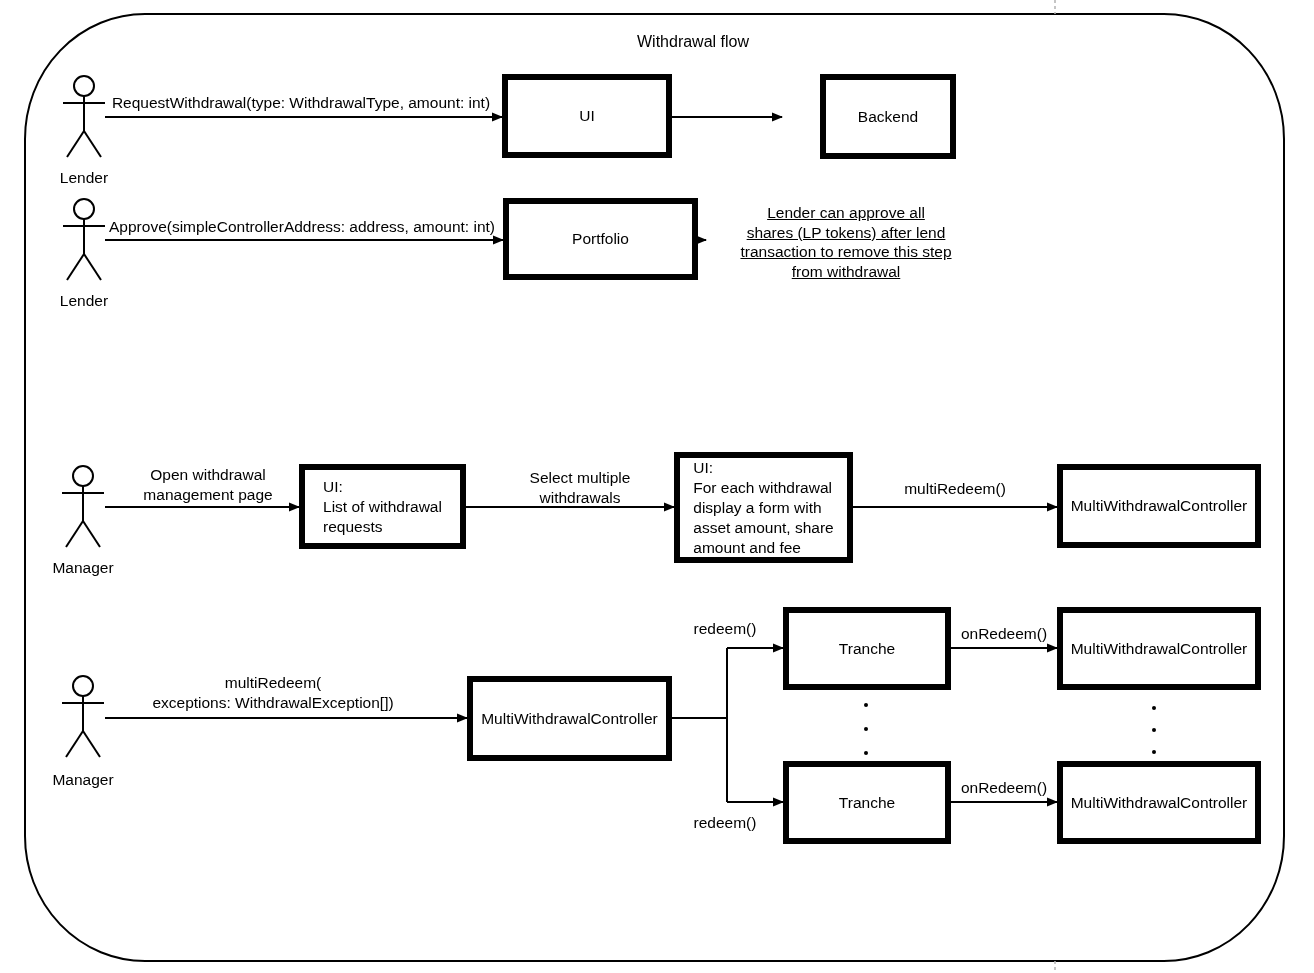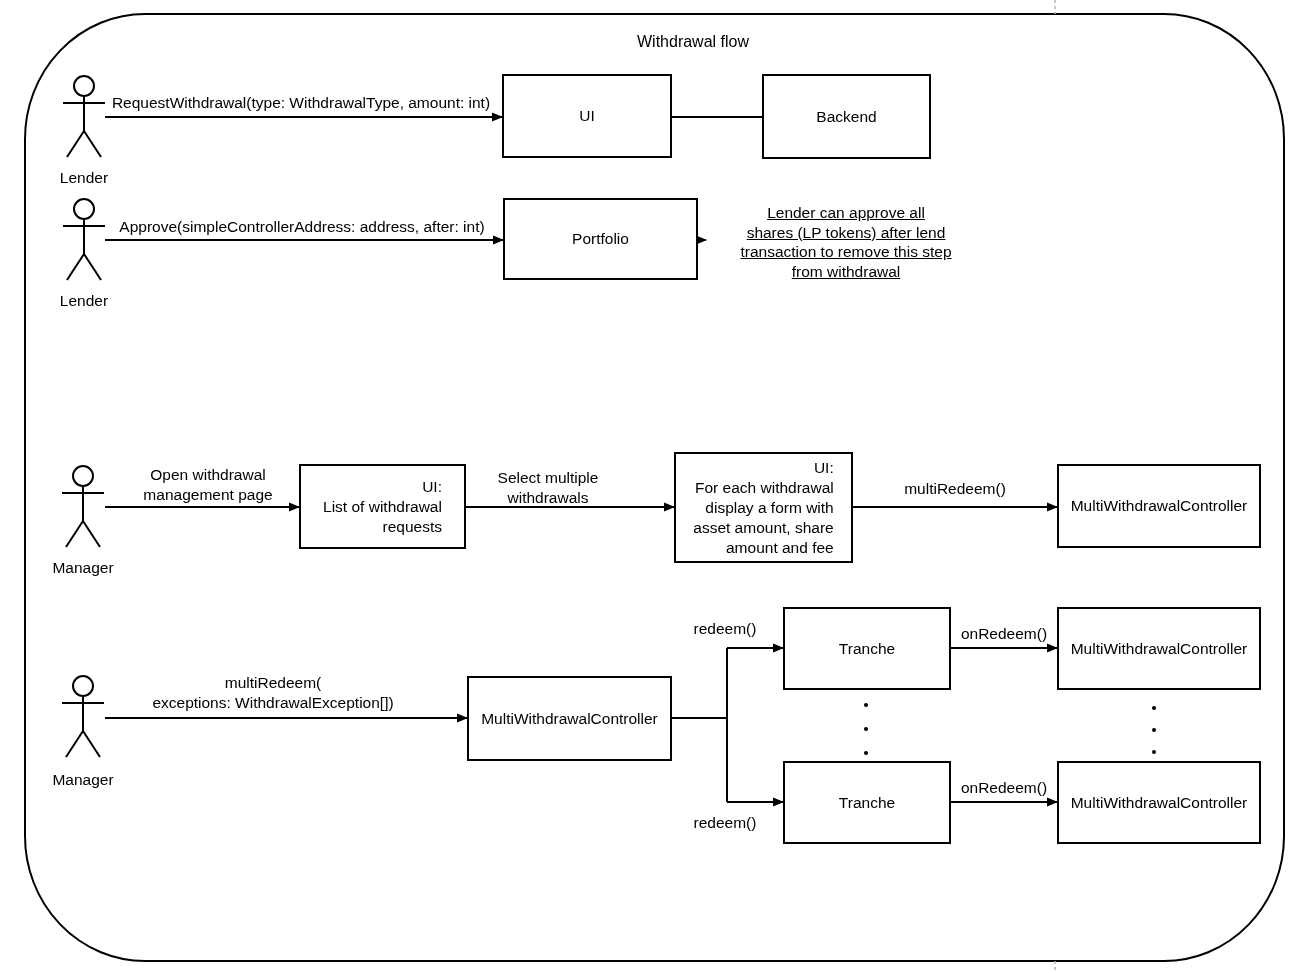--- a/index.html
+++ b/index.html
@@ -1,22 +1,22 @@
 <!DOCTYPE html>
 <html><head>
 <meta charset="utf-8">
 <style>
   html,body{margin:0;padding:0;background:#ffffff;}
   body{font-family:"Liberation Sans", sans-serif;font-size:15.5px;color:#000;}
   #canvas{position:relative;width:1314px;height:973px;background:#fff;overflow:hidden;}
   svg.layer{position:absolute;left:0;top:0;width:1314px;height:973px;}
   .box{
-    position:absolute;box-sizing:border-box;border:2px solid #000000;background:#fff;
+    position:absolute;box-sizing:border-box;border:6px solid #000000;background:#fff;
     display:flex;align-items:center;justify-content:center;
-    text-align:right;white-space:pre-line;line-height:20px;
+    text-align:left;white-space:pre-line;line-height:20px;
   }
   .lbl{
     position:absolute;transform:translateX(-50%);text-align:center;
     white-space:pre-line;line-height:20px;
   }
   .note{line-height:19.5px;width:300px;}
   .title{font-size:16px;}
 </style>
 </head>
 <body>
@@ -93,37 +93,37 @@
         <circle cx="1154" cy="730" r="2"></circle>
         <circle cx="1154" cy="752" r="2"></circle>
     </g>
   </svg>
 
   <div class="lbl title" style="left:693px;top:32px;">Withdrawal flow</div>
 
   <div class="lbl" style="left:84px;top:168px;">Lender</div>
   <div class="lbl" style="left:301px;top:93px;">RequestWithdrawal(type: WithdrawalType, amount: int)</div>
   <div class="box" style="left:502px;top:74px;width:170px;height:84px;">UI</div>
-  <div class="box" style="left:762px;top:74px;width:169px;height:85px;">Backend</div>
+  <div class="box" style="left:820px;top:74px;width:136px;height:85px;">Backend</div>
 
   <div class="lbl" style="left:84px;top:291px;">Lender</div>
-  <div class="lbl" style="left:302px;top:217px;">Approve(simpleControllerAddress: address, after: int)</div>
+  <div class="lbl" style="left:302px;top:217px;">Approve(simpleControllerAddress: address, amount: int)</div>
   <div class="box" style="left:503px;top:198px;width:195px;height:82px;">Portfolio</div>
   <div class="lbl note" style="left:846px;top:203px;text-decoration:underline;">Lender can approve all
 shares (LP tokens) after lend
 transaction to remove this step
 from withdrawal</div>
 
   <div class="lbl" style="left:83px;top:558px;">Manager</div>
   <div class="lbl" style="left:208px;top:465px;">Open withdrawal
 management page</div>
   <div class="box" style="left:299px;top:464px;width:167px;height:85px;">UI:
 List of withdrawal
 requests</div>
-  <div class="lbl" style="left:548px;top:468px;">Select multiple
+  <div class="lbl" style="left:580px;top:468px;">Select multiple
 withdrawals</div>
   <div class="box" style="left:674px;top:452px;width:179px;height:111px;">UI:
 For each withdrawal
 display a form with
 asset amount, share
 amount and fee</div>
   <div class="lbl" style="left:955px;top:479px;">multiRedeem()</div>
   <div class="box" style="left:1057px;top:464px;width:204px;height:84px;">MultiWithdrawalController</div>
 
   <div class="lbl" style="left:83px;top:770px;">Manager</div>

